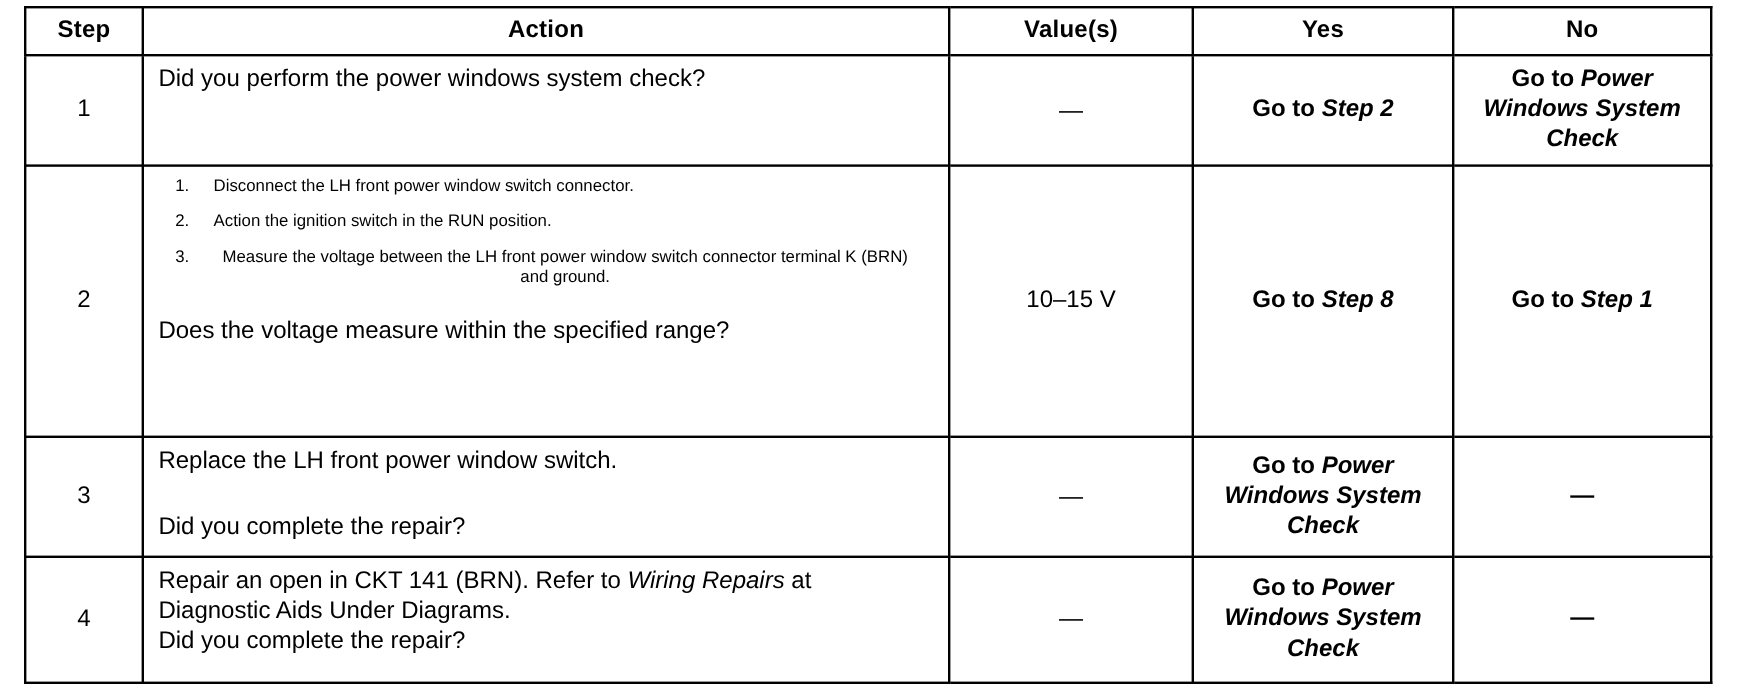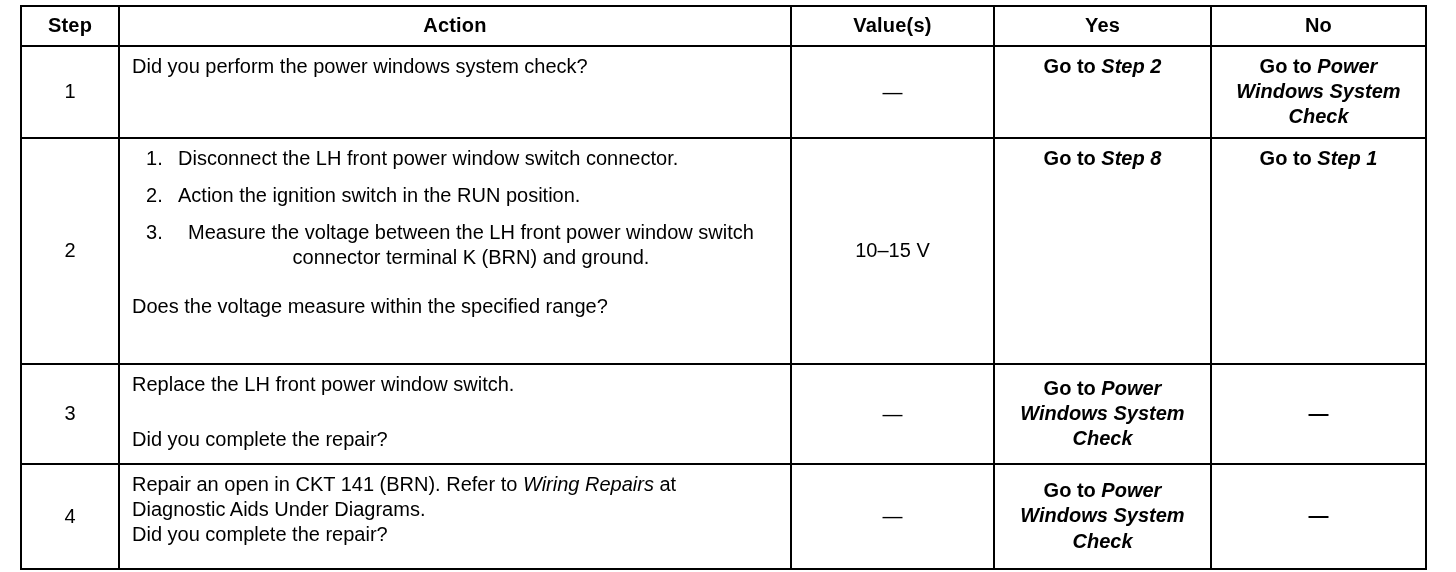--- a/index.html
+++ b/index.html
@@ -90,38 +90,38 @@
 
   .yn-cell {
     font-size: 20px;
     line-height: 1.26;
     text-align: center;
     justify-content: center;
     padding: 7px 6px;
     font-weight: bold;
   }
   .yn-cell.top    { align-items: flex-start; }
-  .yn-cell.bottom { align-items: flex-start;   }
+  .yn-cell.bottom { align-items: center;   }
   .yn-cell.middle { align-items: center;     }
 
   .yn-cell .txt { width: 100%; }
 
   
   ol.steps {
     margin: 0;
     padding: 0;
     list-style: none;
     counter-reset: stepnum;
   }
   ol.steps > li {
     position: relative;
     counter-increment: stepnum;
     padding-left: 46px;
     margin: 0 0 12px 0;
-    font-size: 20px;
+    font-size: 14px;
     line-height: 1.26;
   }
   ol.steps > li:last-child { margin-bottom: 0; text-align: center; }
   ol.steps > li::before {
     content: counter(stepnum) ".";
     position: absolute;
     left: 14px;
     top: 0;
     width: 26px;
     text-align: left;

